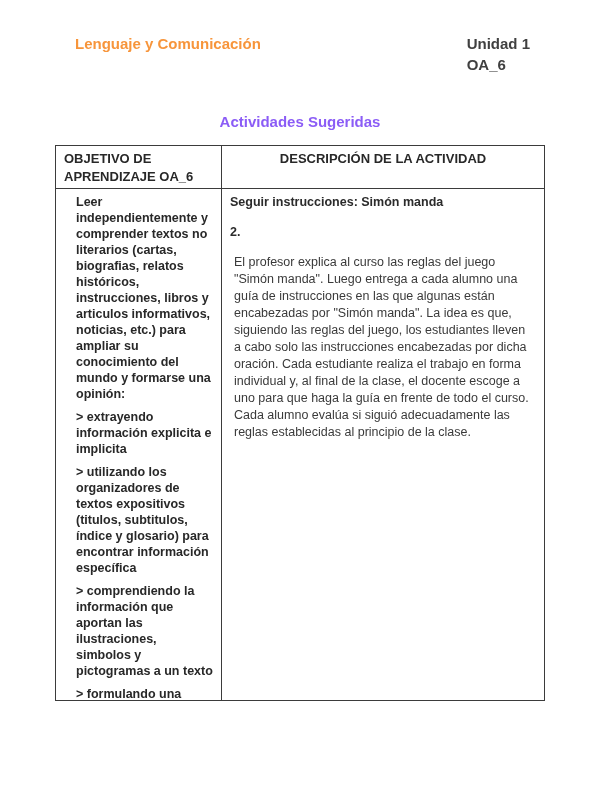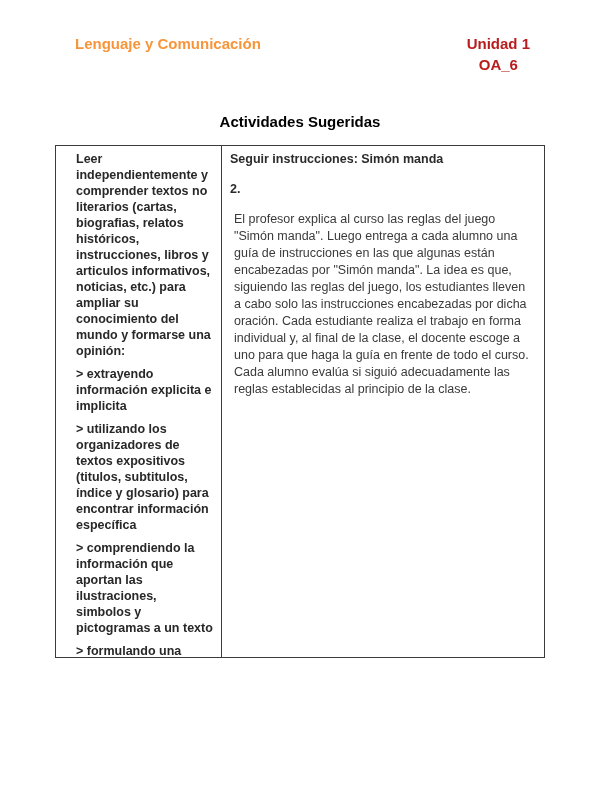--- a/index.html
+++ b/index.html
@@ -20,29 +20,29 @@
     display: flex;
     justify-content: space-between;
     padding: 33px 70px 0 75px;
     font-weight: bold;
     font-size: 15px;
     line-height: 21px;
   }
   .header-left .subject { color: #F7953B; }
   .header-left .grade   { color: #232323; }
   .header-right {
-    text-align: center;
-    color: #b91c1c;
+    text-align: left;
+    color: #404040;
   }
   .page-title {
     margin: 38px 0 0 0;
     text-align: center;
     font-size: 15px;
     font-weight: bold;
-    color: #000000;
+    color: #8b5cf6;
   }
   .doc-table {
     box-sizing: border-box;
     margin: 15px 0 0 55px;
     width: 490px;
     border: 1.5px solid #3B3B3B;
   }
   .thead {
     display: grid;
     grid-template-columns: 166px 1fr;
@@ -103,20 +103,24 @@
     </div>
     <div class="header-right">
       <div class="unit">Unidad 1</div>
       <div class="oa">OA_6</div>
     </div>
   </header>
 
   <h1 class="page-title">Actividades Sugeridas</h1>
 
   <div class="doc-table">
+    <div class="thead">
+      <div class="th th-left">OBJETIVO DE APRENDIZAJE OA_6</div>
+      <div class="th th-right">DESCRIPCIÓN DE LA ACTIVIDAD</div>
+    </div>
     <div class="tbody">
       <div class="td td-left">
         <p>Leer independientemente y comprender textos no literarios (cartas, biografias, relatos históricos, instrucciones, libros y articulos informativos, noticias, etc.) para ampliar su conocimiento del mundo y formarse una opinión:</p>
         <p>&gt; extrayendo información explicita e implicita</p>
         <p>&gt; utilizando los organizadores de textos expositivos (titulos, subtitulos, índice y glosario) para encontrar información específica</p>
         <p>&gt; comprendiendo la información que aportan las ilustraciones, simbolos y pictogramas a un texto</p>
         <p>&gt; formulando una opinión sobre algún aspecto de la lectura</p>
         <p>&gt; fundamentando su opinión con información del texto o sus</p>
       </div>
       <div class="td td-right">

